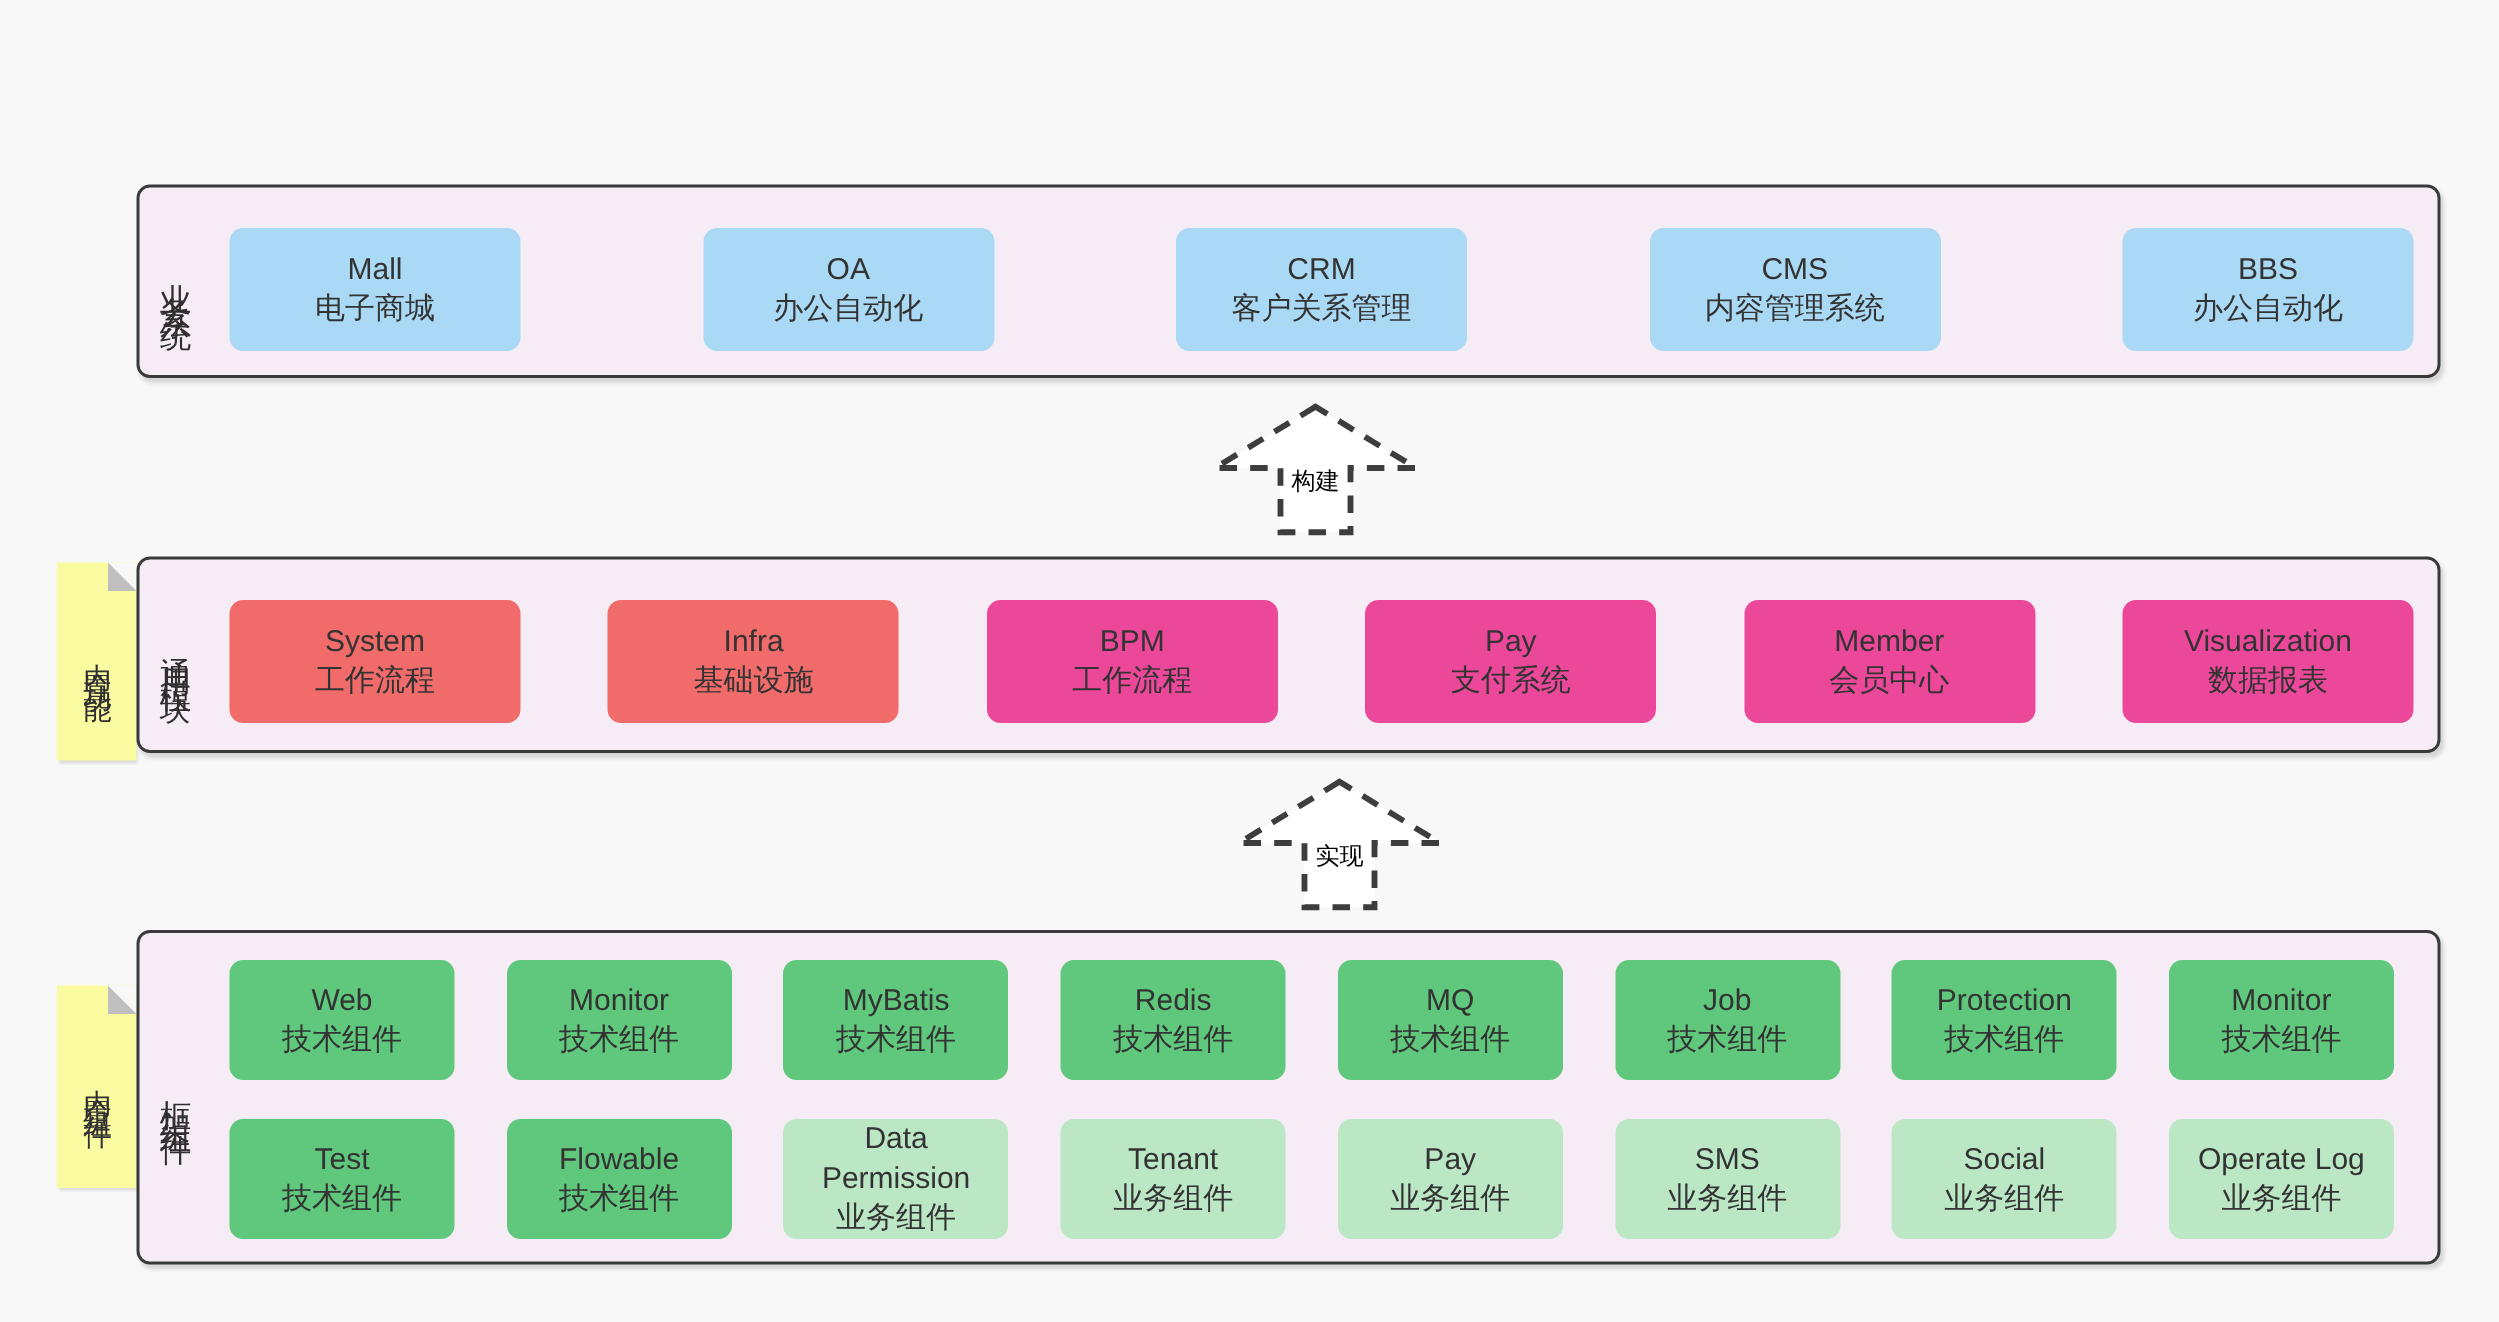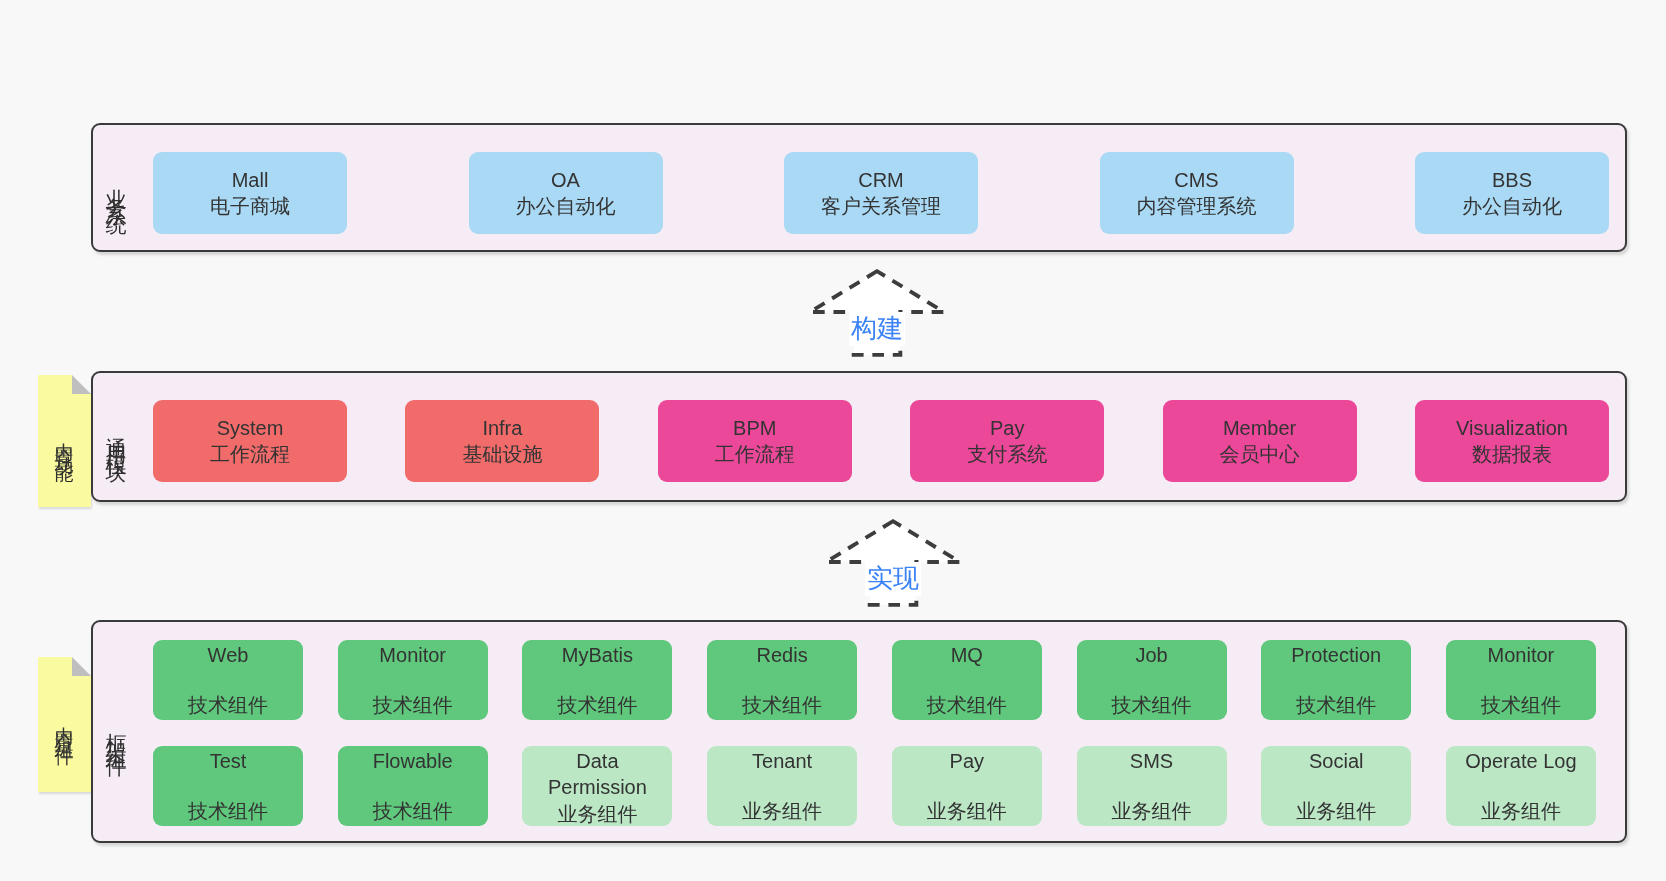--- a/index.html
+++ b/index.html
@@ -25,21 +25,21 @@
     position:absolute;display:flex;justify-content:space-between;
   }
   .row6{left:60px;right:16px;}
   .row8{left:60px;right:29px;}
   .box{
     display:flex;flex-direction:column;align-items:center;justify-content:center;
     border-radius:9px;text-align:center;line-height:1.32;font-size:20px;color:#333;
     box-sizing:border-box;padding:2px 4px;
   }
   .row6 .box{width:194px;height:82px;}
-  .row8 .box{width:150px;height:80px;justify-content:space-between;}
+  .row8 .box{width:150px;height:80px;}
   .blue{background:#a9d9f4;}
   .red{background:#f16b6b;text-align:right;}
   .pink{background:#ec4899;}
   .green{background:#5fc87c;}
   .lightgreen{background:#bbe7c5;}
   
   .tag{
     position:absolute;left:38px;width:53px;background:#fafaa0;
     box-shadow:1px 2px 2px rgba(0,0,0,.12);
     display:flex;align-items:center;justify-content:center;
@@ -50,21 +50,21 @@
   }
   .tag::after{
     content:"";position:absolute;top:0;right:0;width:0;height:0;
     border-top:19px solid #f8f8f8;border-left:19px solid #bfbfbf;
   }
   
   .arrow{position:absolute;width:142px;height:92px;}
   .arrow svg{position:absolute;inset:0;width:100%;height:100%;}
   .arrow-label{
     position:absolute;left:50%;top:45px;transform:translateX(-50%);
-    background:#ffffff;font-size:26px;color:#3b82f6;white-space:nowrap;
+    background:#ffffff;font-size:16px;color:#000000;white-space:nowrap;
     padding:0 2px;line-height:1.3;
   }
 </style>
 </head>
 <body>
 
 <div class="stage">
 
   <section class="layer" style="top:123px;height:129px;">
     <div class="side-label">业务系统</div>

